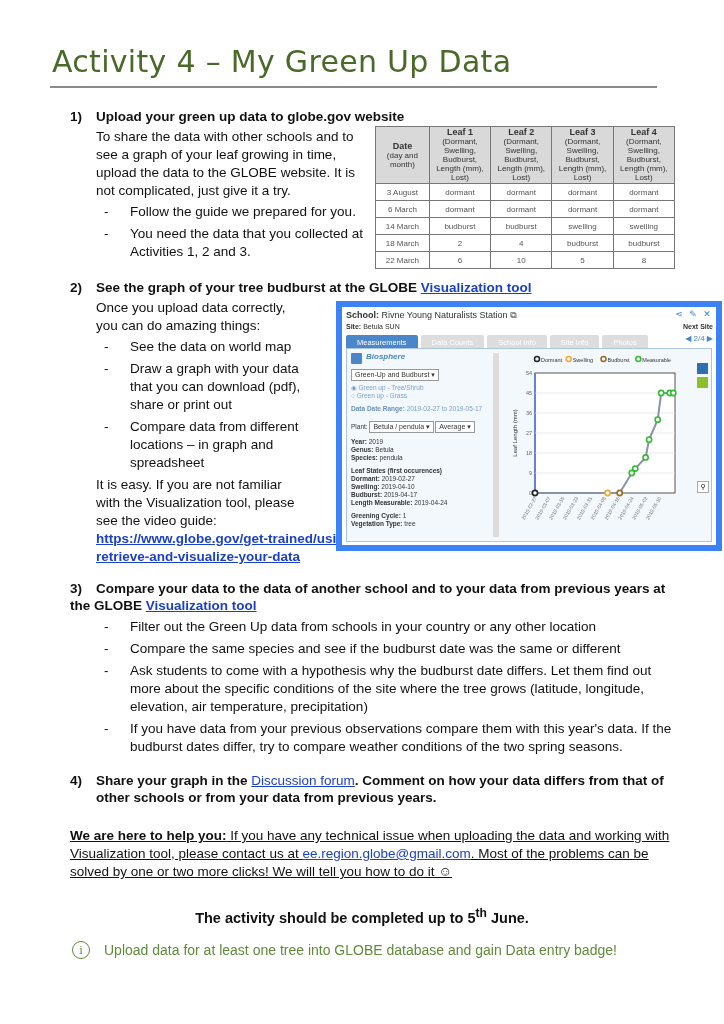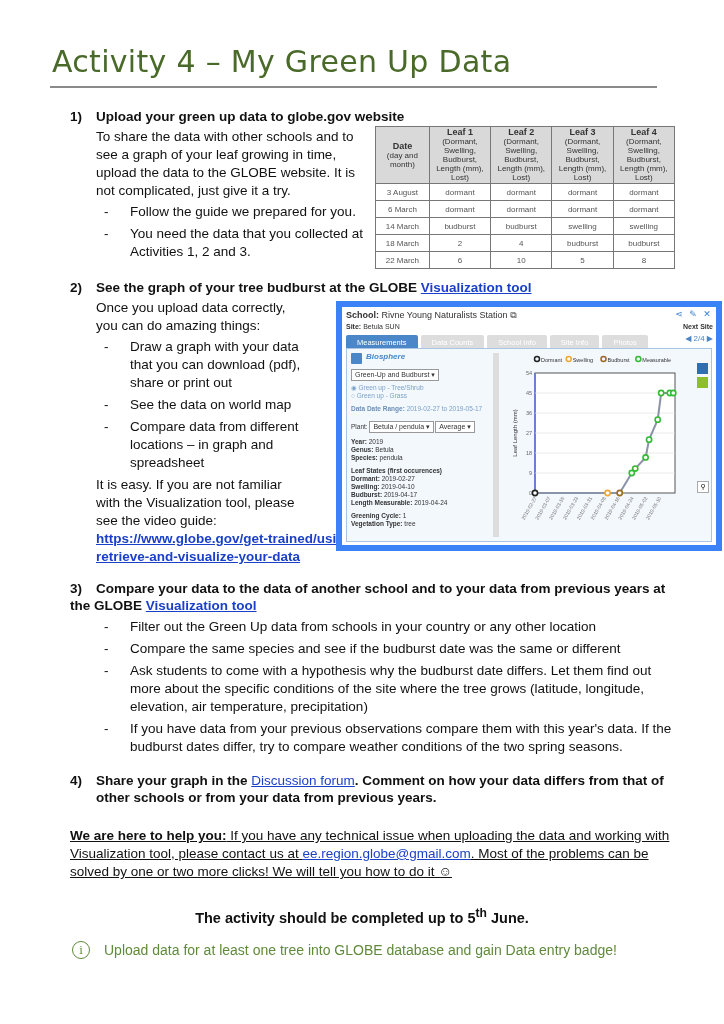--- a/index.html
+++ b/index.html
@@ -113,22 +113,22 @@
         <td>8</td>
       </tr>
     </tbody>
 </table>
 
 <div class="sec-h" style="left:70px;top:279px;">
   <span class="num">2)</span><span>See the graph of your tree budburst at the GLOBE </span><a class="link" href="#">Visualization tool</a>
 </div>
 <div class="para" style="left:96px;top:299px;width:210px;">Once you upload data correctly, you can do amazing things:</div>
 <ul class="bullets" style="left:94px;top:338px;width:212px;">
+  <li>See the data on world map</li>
   <li>Draw a graph with your data that you can download (pdf), share or print out</li>
-  <li>See the data on world map</li>
   <li>Compare data from different locations – in graph and spreadsheet</li>
 </ul>
 <div class="para" style="left:96px;top:476px;width:210px;">It is easy. If you are not familiar with the Visualization tool, please see the video guide:</div>
 <a class="link para bold" href="#" style="left:96px;top:530px;width:380px;word-break:break-all;">https://www.globe.gov/get-trained/using-the-globe-website/retrieve-and-visualize-your-data</a>
 
 <div class="viz">
   <div class="school"><b>School:</b> <span>Rivne Young Naturalists Station</span> <span>⧉</span></div>
   <div class="site"><b>Site:</b> <span>Betula SUN</span></div>
   <div class="tools">
     <span class="tool">⋖</span>

